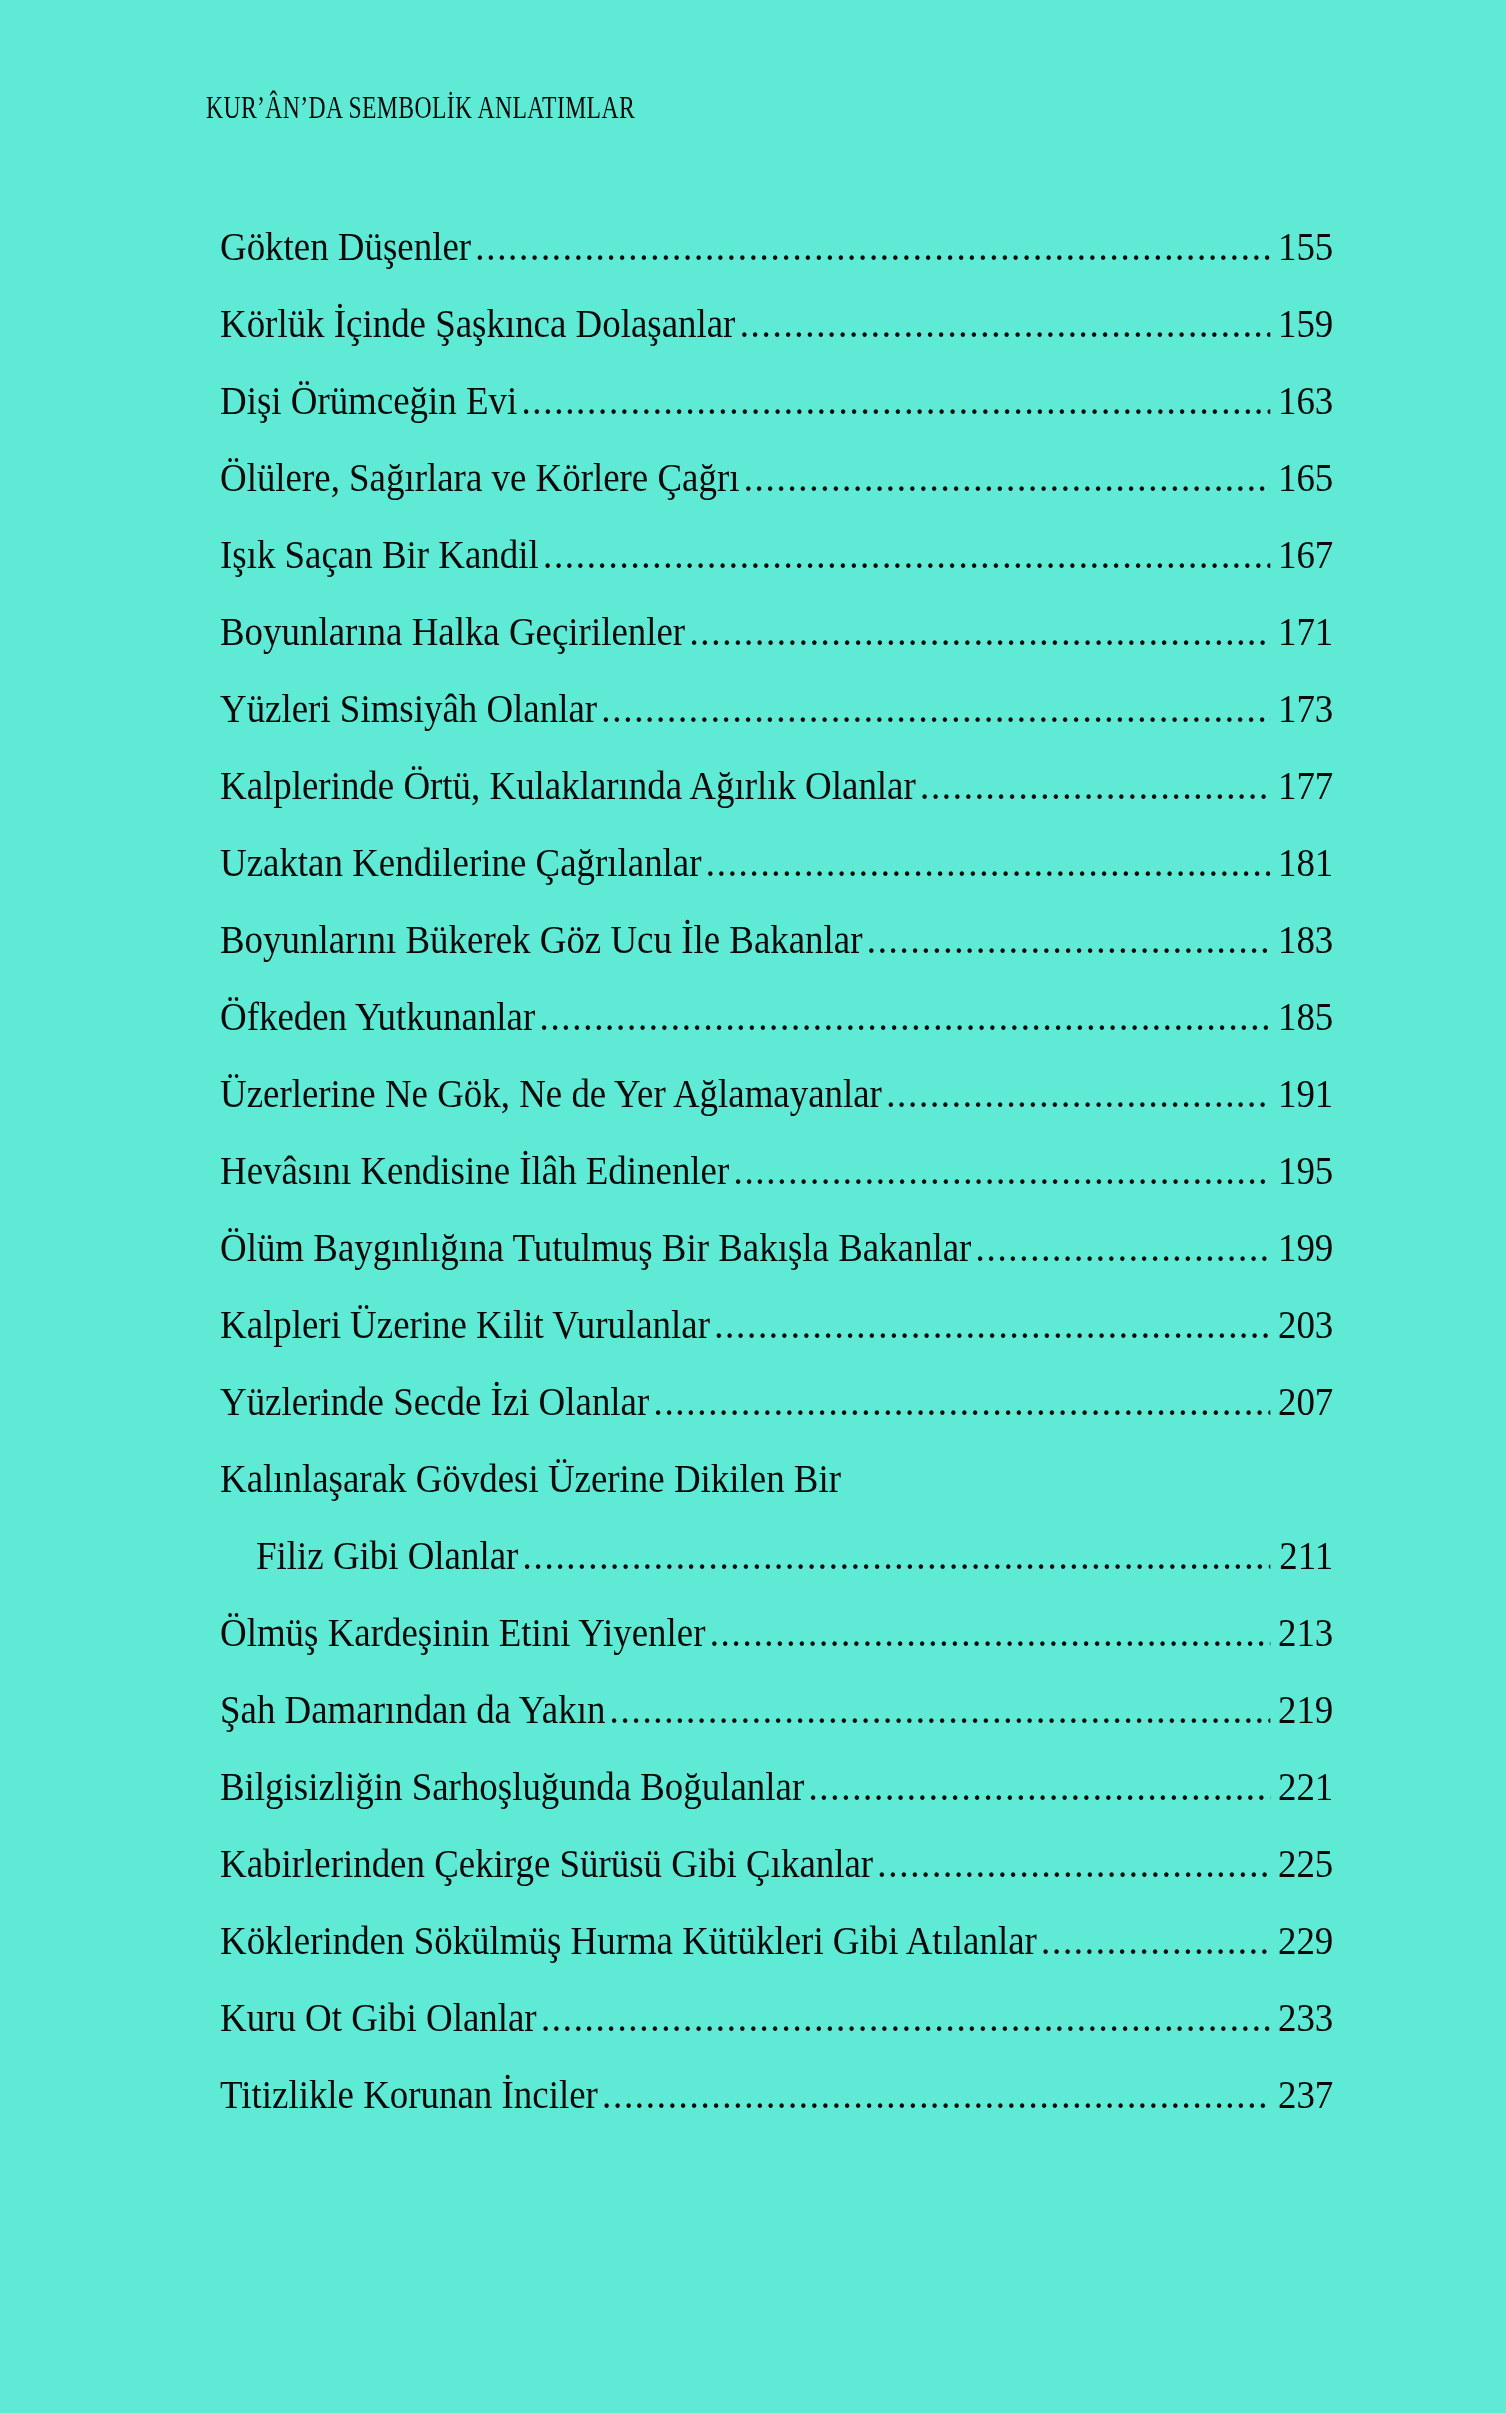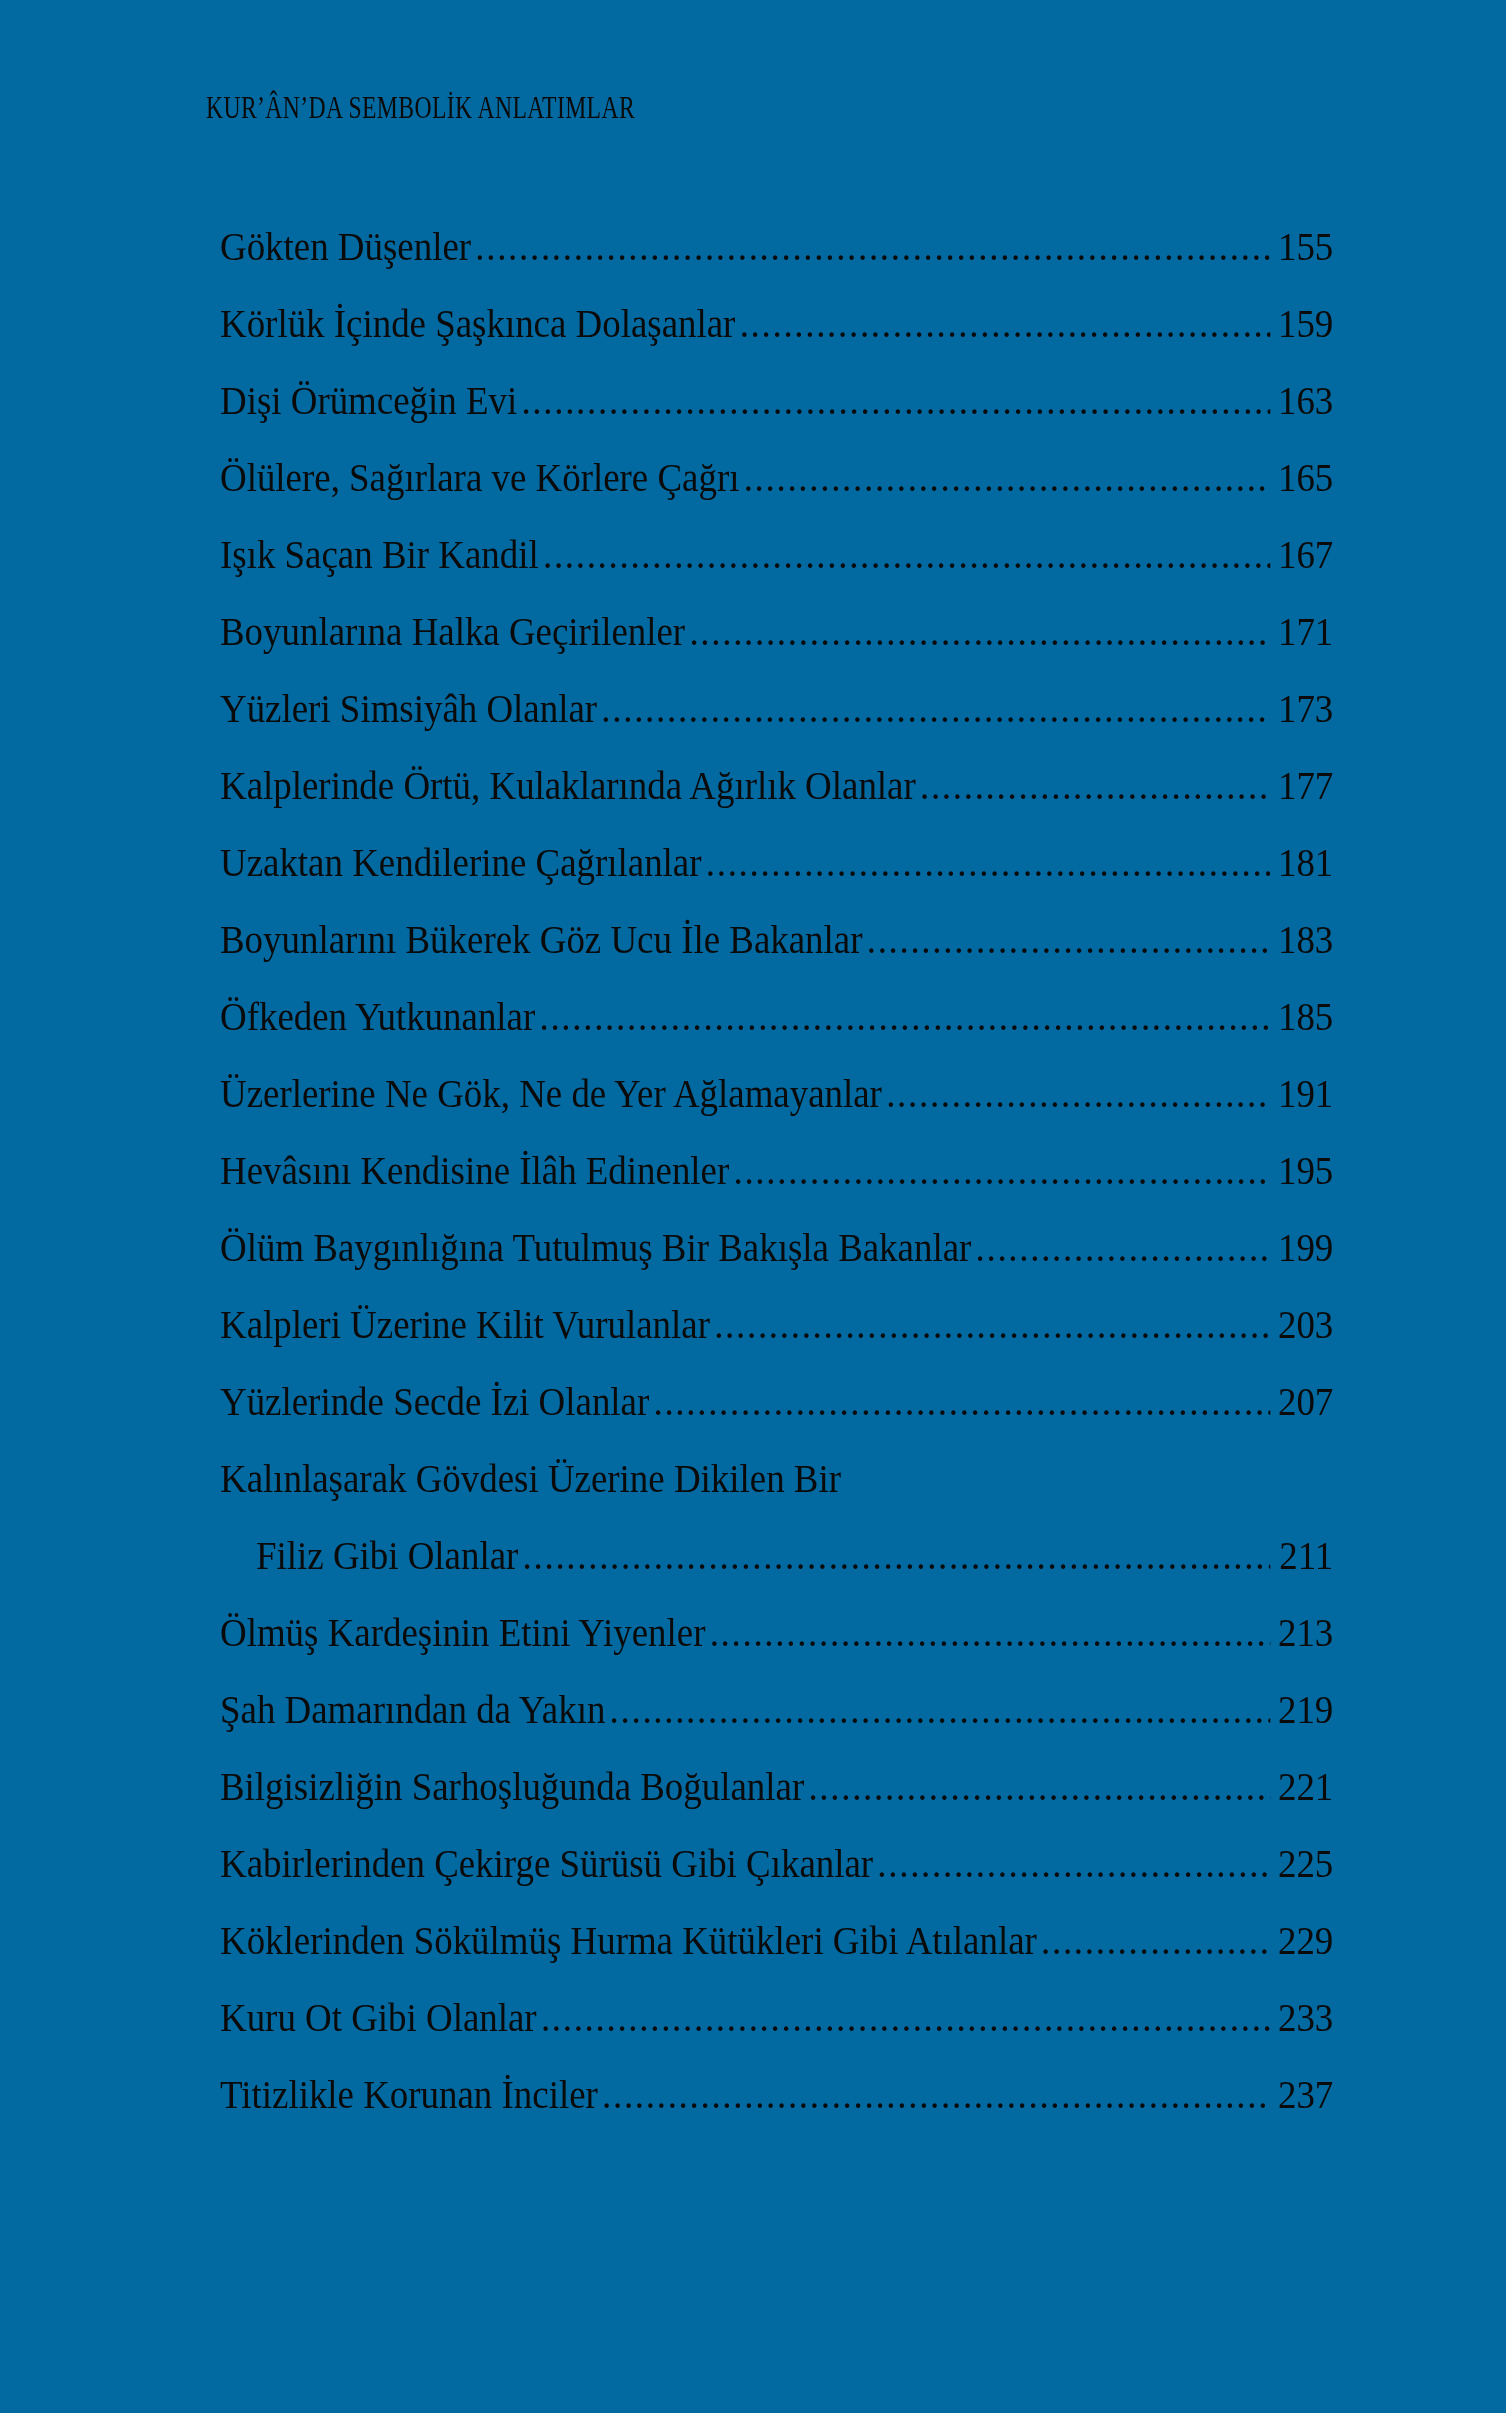--- a/index.html
+++ b/index.html
@@ -4,21 +4,21 @@
 <style>
   html, body {
     margin: 0;
     padding: 0;
     background: #ffffff;
   }
   .page {
     position: relative;
     width: 1507px;
     height: 2413px;
-    background: #0369a1;
+    background: #5eead4;
     font-family: "Liberation Serif", "DejaVu Serif", serif;
     color: #0a0a0a;
     overflow: hidden;
   }
   .running-header {
     position: absolute;
     left: 206px;
     top: 89px;
     font-size: 32px;
     letter-spacing: 0.5px;

